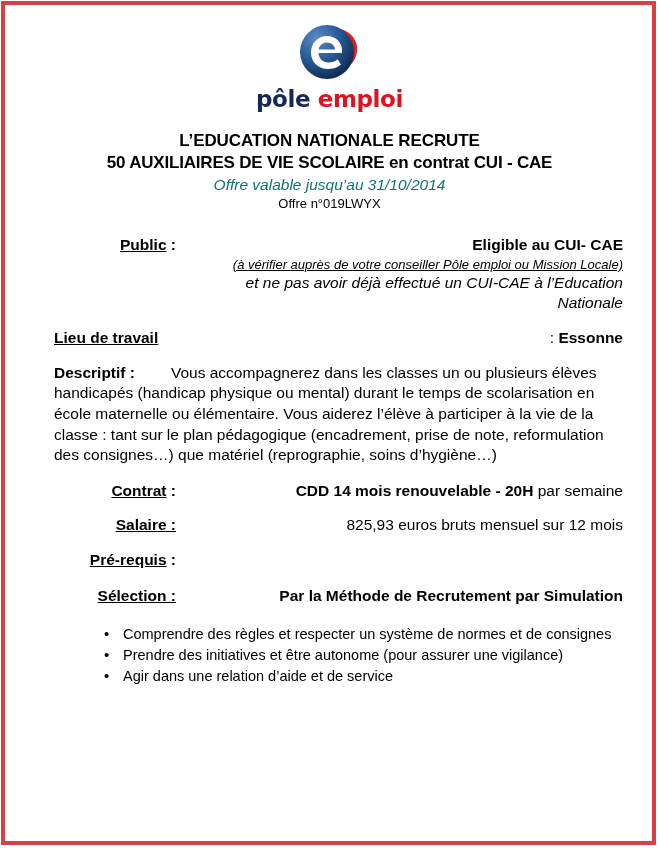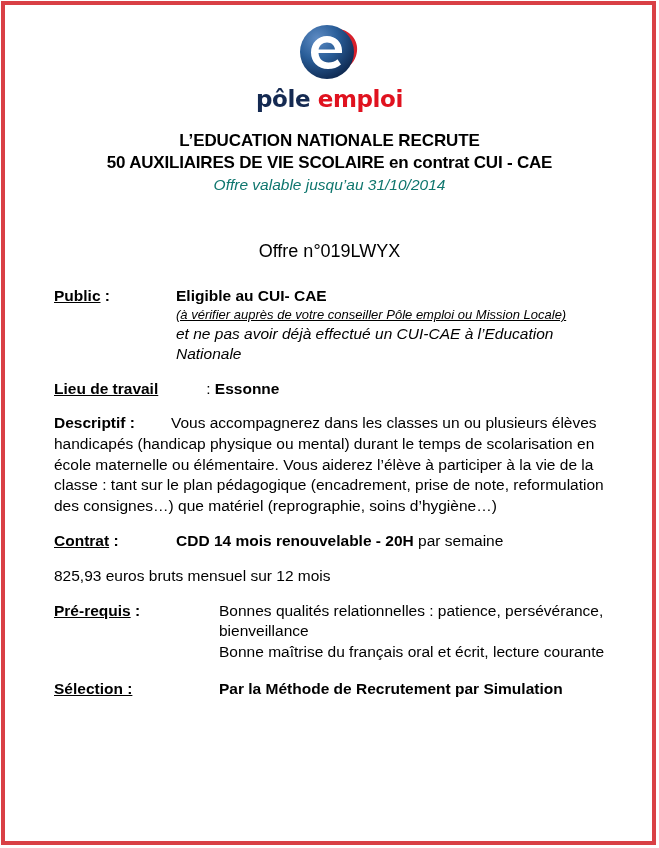--- a/index.html
+++ b/index.html
@@ -83,34 +83,34 @@
     line-height: 1.28;
   }
   .h-line3 {
     font-size: 15.5px;
     font-style: italic;
     color: #0f766e;
     line-height: 1.35;
     margin-top: 1px;
   }
   .h-line4 {
-    font-size: 18px;
+    font-size: 13px;
     line-height: 1.35;
-    margin-top: 44px;
   }
 
   
   .fields {
     margin-top: 22px;
     padding-left: 40px;
     padding-right: 22px;
   }
   .row {
     display: flex;
     align-items: flex-start;
+    text-align: right;
   }
   .row + .row { margin-top: 14px; gap: 43px; }
 
   .label {
     flex: 0 0 auto;
     width: 122px;
     font-size: 15.5px;
     font-weight: bold;
     line-height: 1.3;
     white-space: nowrap;
@@ -220,34 +220,35 @@
       <div class="row-flow" style="margin-top:14px;">
         <span class="label-inline"><span class="u">Descriptif</span><span class="colon-italic"> :</span></span><span class="gap"></span><span>Vous accompagnerez dans les classes un ou plusieurs élèves handicapés (handicap physique ou mental) durant le temps de scolarisation en école maternelle ou élémentaire. Vous aiderez l’élève à participer à la vie de la classe : tant sur le plan pédagogique (encadrement, prise de note, reformulation des consignes…) que matériel (reprographie, soins d’hygiène…)</span>
       </div>
 
       <div class="row" style="margin-top:15px;">
         <div class="label"><span class="u">Contrat</span><span class="colon-plain"> :</span></div>
         <div class="value"><span class="b">CDD 14 mois renouvelable  -  20H</span><span> par semaine</span></div>
       </div>
 
       <div class="row">
+        <div class="label"><span class="u">Salaire :</span></div>
         <div class="value">825,93 euros bruts mensuel sur 12 mois</div>
       </div>
 
       <div class="row">
         <div class="label"><span class="u">Pré-requis</span><span class="colon-plain"> :</span></div>
-        <div class="value lines">
-          <div>Bonnes qualités relationnelles : patience, persévérance,</div>
-          <div>bienveillance</div>
-          <div>Bonne maîtrise du français oral et écrit, lecture courante</div>
-        </div>
       </div>
 
       <div class="row" style="margin-top:16px;">
         <div class="label"><span class="u">Sélection :</span></div>
         <div class="value"><span class="b">Par la Méthode de Recrutement par Simulation</span></div>
       </div>
 
     </div>
 
+    <ul class="bullets">
+      <li>Comprendre des règles et respecter un système de normes et de consignes</li>
+      <li>Prendre des initiatives et être autonome (pour assurer une vigilance)</li>
+      <li>Agir dans une relation d’aide et de service</li>
+    </ul>
 
   </div>
 </div>
 
 </body></html>

